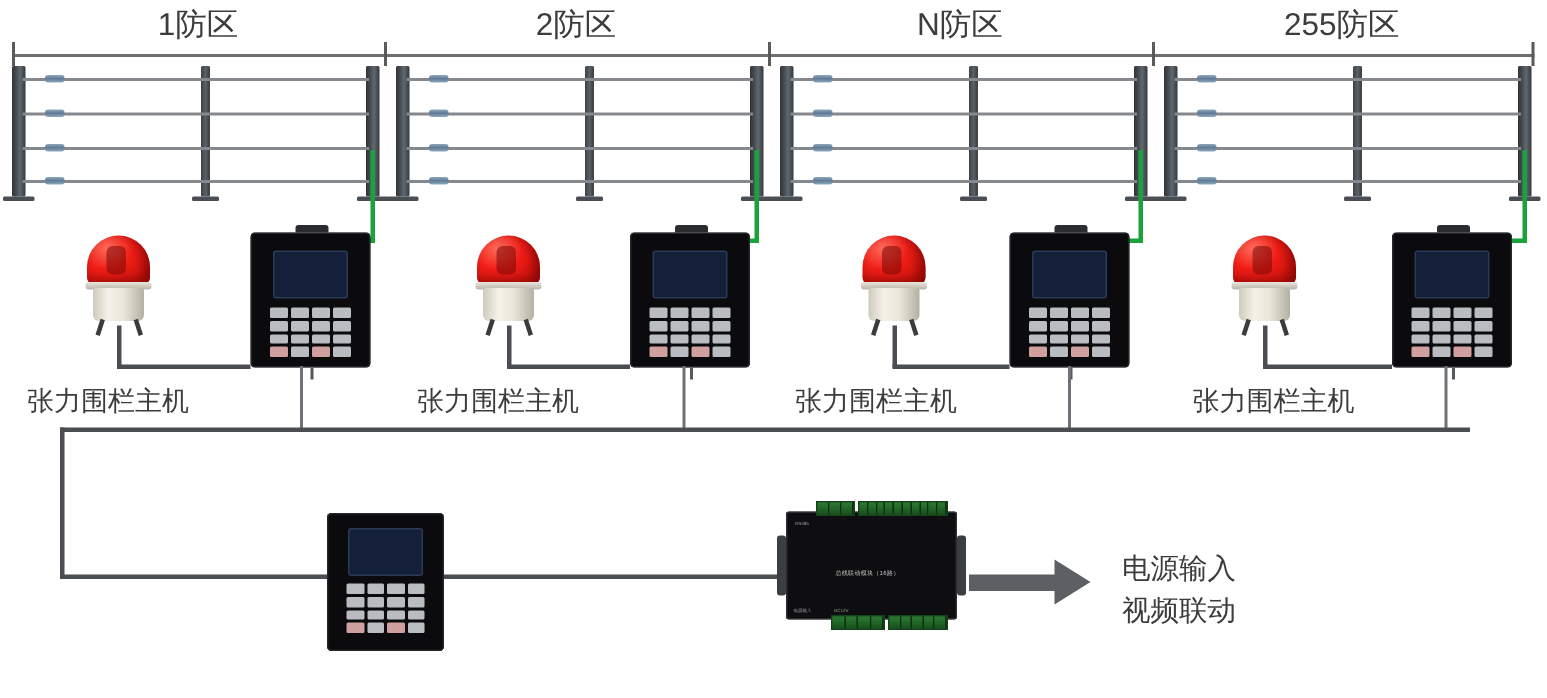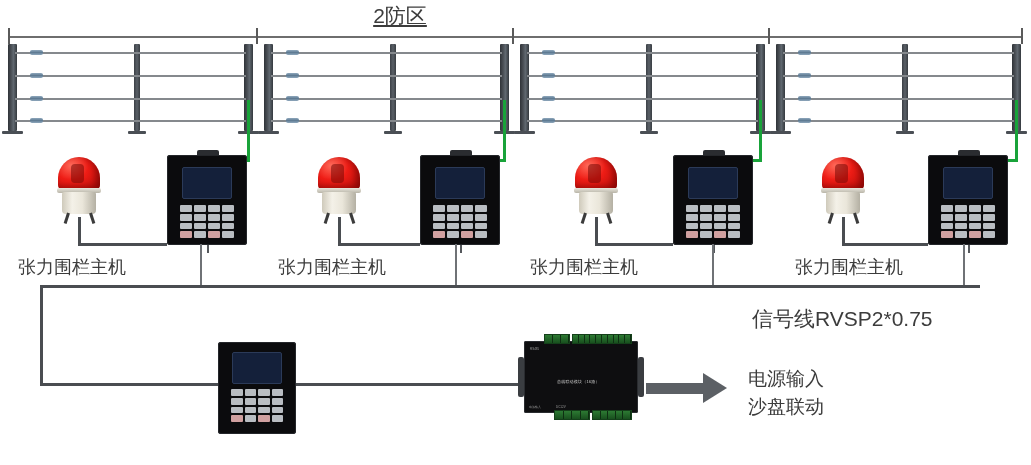--- a/index.html
+++ b/index.html
@@ -249,21 +249,24 @@
 
 <div id="stage">
 
   <div class="scale-line"></div>
   <div class="scale-tick" style="left:8px;"></div>
   <div class="scale-tick" style="left:256px;"></div>
   <div class="scale-tick" style="left:512px;"></div>
   <div class="scale-tick" style="left:768px;"></div>
   <div class="scale-tick" style="left:1021px;"></div>
 
-  <div class="zone-label" style="left:272px; width:256px;text-decoration:underline;">2防区</div>
+  <div class="zone-label" style="left:8px;   width:248px;">1防区</div>
+  <div class="zone-label" style="left:256px; width:256px;">2防区</div>
+  <div class="zone-label" style="left:512px; width:256px;">N防区</div>
+  <div class="zone-label" style="left:768px; width:253px;">255防区</div>
 
   <div id="fence-layer">
       <div class="fence-post" style="left: 8px; top: 44px; height: 87px; width: 9px;"></div>
       <div class="post-foot" style="left: 2px; top: 131px; width: 21px;"></div>
       <div class="fence-post thin" style="left: 134px; top: 44px; height: 87px; width: 6px;"></div>
       <div class="post-foot" style="left: 128px; top: 131px; width: 18px;"></div>
       <div class="fence-post" style="left: 244px; top: 44px; height: 87px; width: 9px;"></div>
       <div class="post-foot" style="left: 238px; top: 131px; width: 21px;"></div>
       <div class="fence-wire" style="left: 15px; top: 52px; width: 231px;"></div>
       <div class="tensioner" style="left: 30px; top: 50px;"></div>
@@ -464,21 +467,20 @@
   <div class="divider-v" style="left:200px; top:244px; height:42px;"></div>
   <div class="divider-v" style="left:455px; top:244px; height:42px;"></div>
   <div class="divider-v" style="left:712px; top:244px; height:42px;"></div>
   <div class="divider-v" style="left:963px; top:244px; height:42px;"></div>
 
   <div class="wire-thick-h" style="left:40px; top:285px; width:940px;"></div>
 
   <div class="wire-thick-v" style="left:40px;  top:285px; height:100px;"></div>
   <div class="wire-thick-h" style="left:40px;  top:383px; width:178px;"></div>
 
-  <div class="sigtext" style="left:752px; top:305px;">信号线RVSP2*0.75</div>
 
   <div class="host" style="left:218px; top:342px; width:78px; height:92px;">
     <div class="screen" style="left:14px; top:10px; width:48px; height:30px;"></div>
     <div class="keypad" style="left:13px; top:47px; width:52px; height:33px;">
       <i class="key"></i>
         <i class="key"></i>
         <i class="key"></i>
         <i class="key"></i>
       <i class="key"></i>
         <i class="key"></i>
@@ -535,15 +537,15 @@
     <div class="tiny" style="left:6px; top:6px;">RS485</div>
     <div class="tiny" style="left:5px; bottom:4px;">电源输入</div>
     <div class="tiny" style="left:32px; bottom:4px;">DC12V</div>
     <div class="lbl" style="left:33px; top:38px;">总线联动模块（16路）</div>
   </div>
 
   <div class="arrow-shaft" style="left:646px; top:383px; width:58px;"></div>
   <div class="arrow-head" style="left:703px; top:373px;"></div>
 
   <div class="rtext" style="left:748px; top:366px;">电源输入</div>
-  <div class="rtext" style="left:748px; top:394px;">沙盘联动</div>
+  <div class="rtext" style="left:748px; top:394px;">视频联动</div>
 
 </div>
 
 </body></html>

